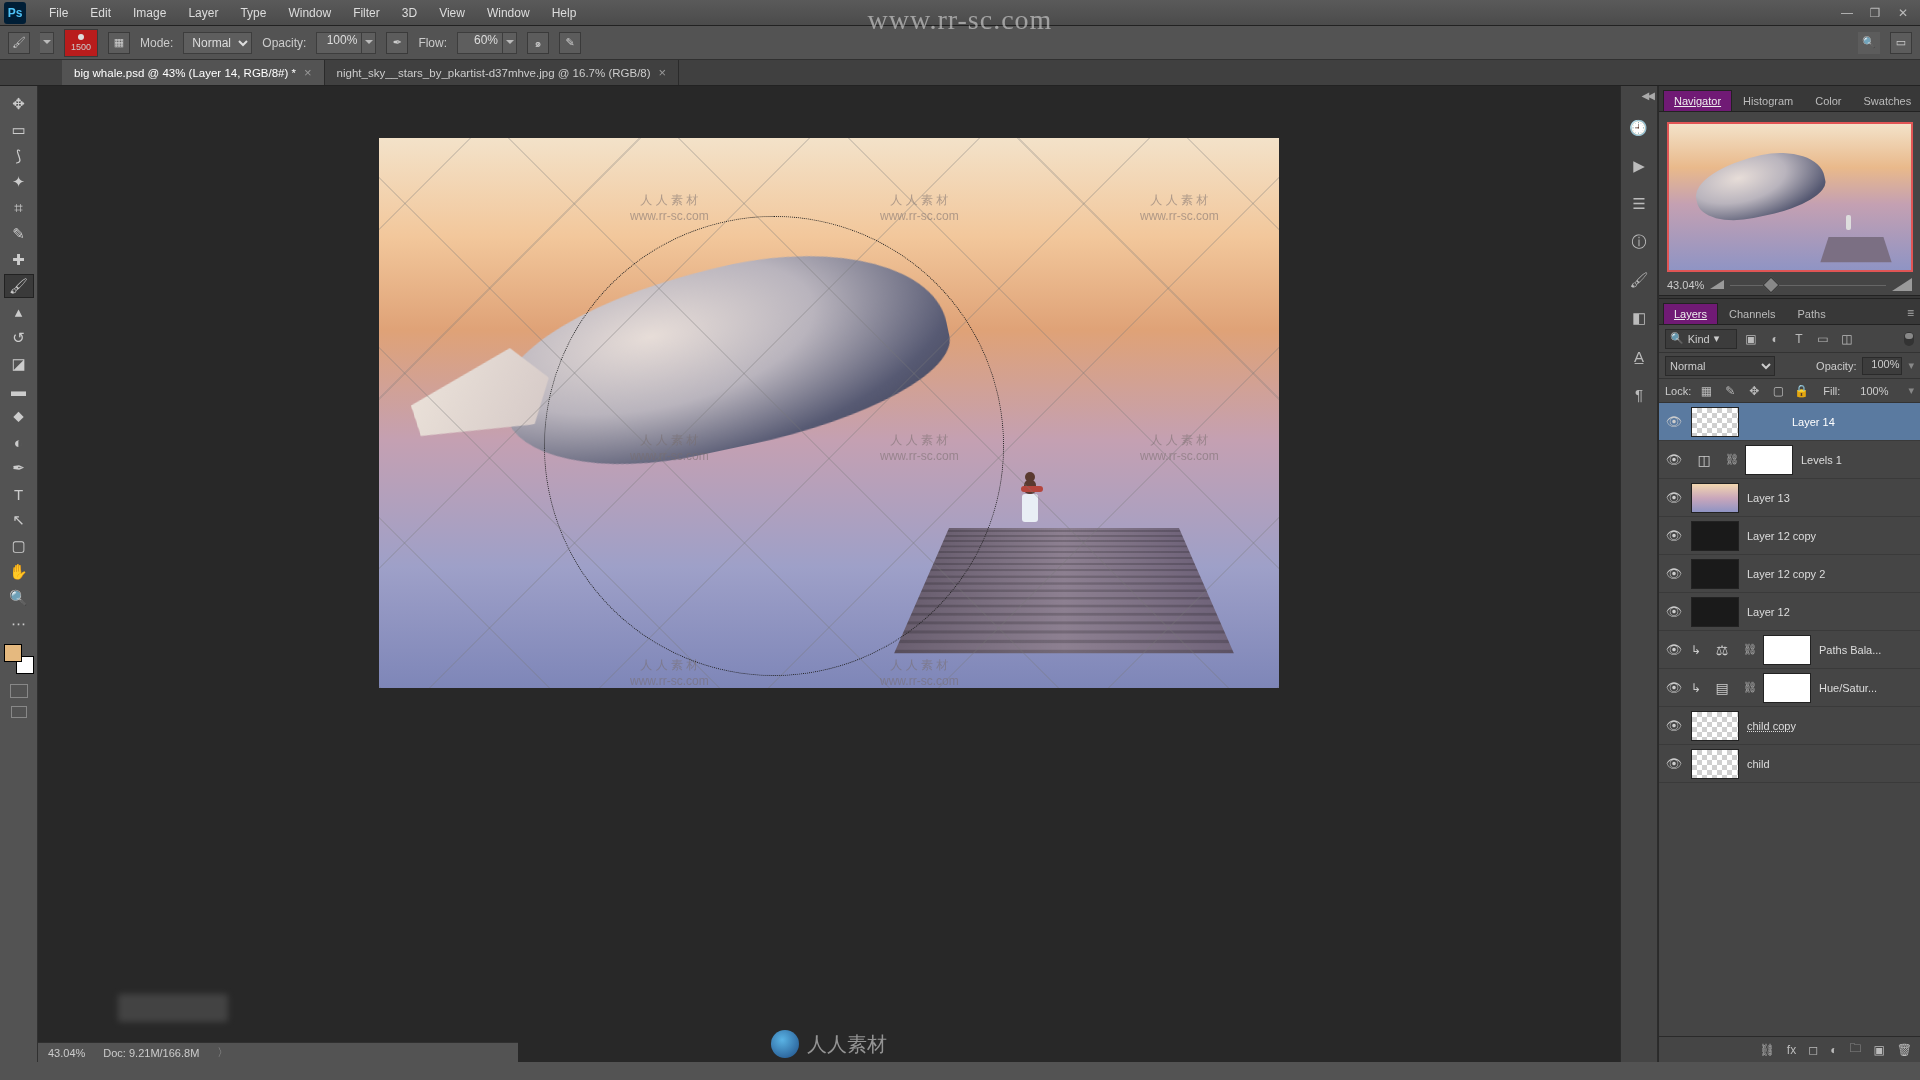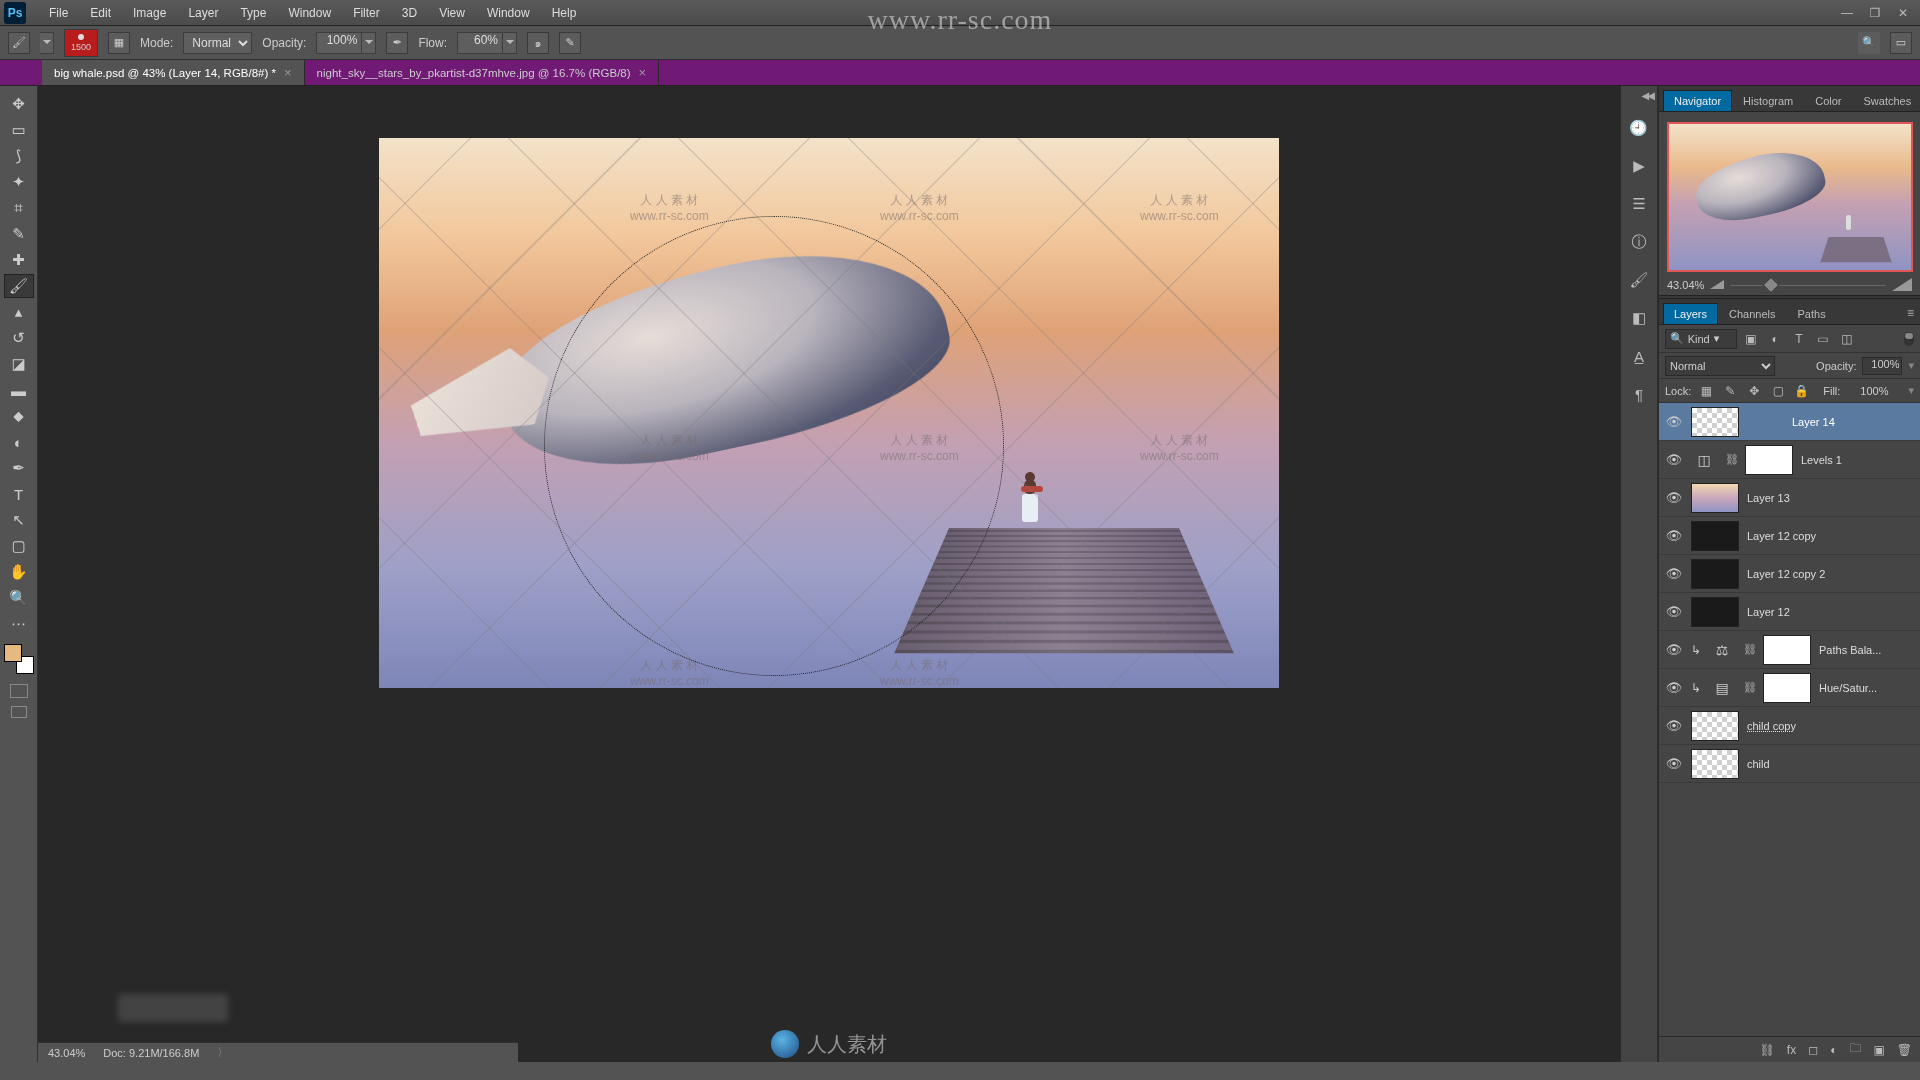--- a/index.html
+++ b/index.html
@@ -18,21 +18,21 @@
   .optbar .ico { width:22px; height:22px; border:1px solid #3a3a3a; background:#5c5c5c; display:flex; align-items:center; justify-content:center; color:#ccc; font-size:11px; }
   .optbar .chip { width:34px; height:28px; background:#b91c1c; border:1px solid #3a3a3a; display:flex; flex-direction:column; align-items:center; justify-content:center; font-size:9px; color:#ccc;}
   .optbar .chip .dot { width:6px; height:6px; border-radius:50%; background:#ddd; margin-bottom:2px;}
   .optbar label { color:#ccc; }
   .optbar select, .optbar .num { background:#5e5e5e; border:1px solid #3d3d3d; color:#ddd; height:22px; padding:0 4px; font-size:12px;}
   .optbar .num { width:46px; text-align:right; }
   .optbar .drop { width:14px; height:22px; background:#5e5e5e; border:1px solid #3d3d3d; border-left:none; display:flex; align-items:center; justify-content:center;}
   .optbar .drop::after { content:""; border:4px solid transparent; border-top-color:#bbb; margin-top:3px;}
 
   
-  .tabbar { height: 26px; background:#701a75; border-bottom:1px solid #222; padding-left:42px; }
+  .tabbar { height: 26px; background:#404040; border-bottom:1px solid #222; padding-left:62px; }
   .doc-tab { height:100%; padding:0 12px; display:flex; align-items:center; gap:8px; color:#ccc; border-right:1px solid #2a2a2a; font-size:11.5px;}
   .doc-tab.active { background:#535353; color:#fff;}
   .doc-tab .x { color:#999; font-size:13px; }
 
   
   .workspace { height: 976px; display:flex; }
   .tool-col { width:38px; background:#535353; border-right:1px solid #303030; display:flex; flex-direction:column; align-items:center; padding-top:6px; gap:2px;}
   .tool-col .tool { width:30px; height:24px; display:flex; align-items:center; justify-content:center; color:#ccc; font-size:15px; position:relative;}
   .tool-col .tool.sel { background:#3a3a3a; border:1px solid #222;}
   .tool-col .swatches { margin-top:6px; position:relative; width:30px; height:30px;}
@@ -64,21 +64,21 @@
 
   
   .mid-col { width:38px; background:#454545; border-left:1px solid #2c2c2c; border-right:1px solid #2c2c2c; display:flex; flex-direction:column; align-items:center; padding-top:4px; gap:16px;}
   .mid-col .expand-arrows{ color:#aaa; font-size:10px; letter-spacing:-2px; align-self:flex-end; margin-right:4px;}
   .mid-col .pic{ width:24px; height:22px; display:flex; align-items:center; justify-content:center; color:#bbb; font-size:15px; border:1px solid transparent;}
 
   
   .right { width:262px; background:#454545; border-left:1px solid #2a2a2a; display:flex; flex-direction:column;}
   .panel-tabs { height:26px; background:#383838; display:flex; align-items:flex-end; border-bottom:1px solid #222; padding-left:4px;}
   .panel-tabs .ptab{ padding:4px 10px; font-size:11px; color:#bbb; border:1px solid transparent; border-bottom:none;}
-  .panel-tabs .ptab.active{ background:#0369a1; color:#eee; border-color:#222;}
+  .panel-tabs .ptab.active{ background:#701a75; color:#eee; border-color:#222;text-decoration:underline;}
   .panel-tabs .more{ margin-left:auto; padding:4px 6px; color:#aaa;}
   .nav-panel{ padding:10px 8px 4px; }
   .nav-thumb{ width:246px; height:150px; border:2px solid #e05555; background: linear-gradient(180deg,#f3e2c9 0%, #e9b98b 30%, #c4a0b2 55%, #8f94c4 100%); position:relative; overflow:hidden;}
   .nav-thumb .tw{ position:absolute; left:26px; top:32px; width:130px; height:60px; background: radial-gradient(ellipse at 35% 30%, #e7ddd8 0%, #b9b4bd 40%, #575a73 78%, #3d3f55 100%); border-radius: 70% 55% 60% 50% / 60% 70% 45% 55%; transform: rotate(-12deg);}
   .nav-thumb .tp{ position:absolute; right:24px; bottom:0; width:62px; height:44px; background:#7b6f83; transform: perspective(140px) rotateX(56deg);}
   .nav-thumb .tg{ position:absolute; right:60px; bottom:40px; width:5px; height:15px; background:#ddd; border-radius:2px;}
   .nav-zoom{ display:flex; align-items:center; gap:6px; margin-top:6px; font-size:11px; color:#ccc;}
   .nav-zoom .track{ flex:1; height:10px; position:relative;}
   .nav-zoom .track::before{content:"";position:absolute;left:0;right:0;top:50%;height:0;border-top:1px solid #666;}
   .nav-zoom .thumb{ position:absolute; top:-1px; width:12px; height:12px; background:#888; border:1px solid #333; transform: rotate(45deg);}

